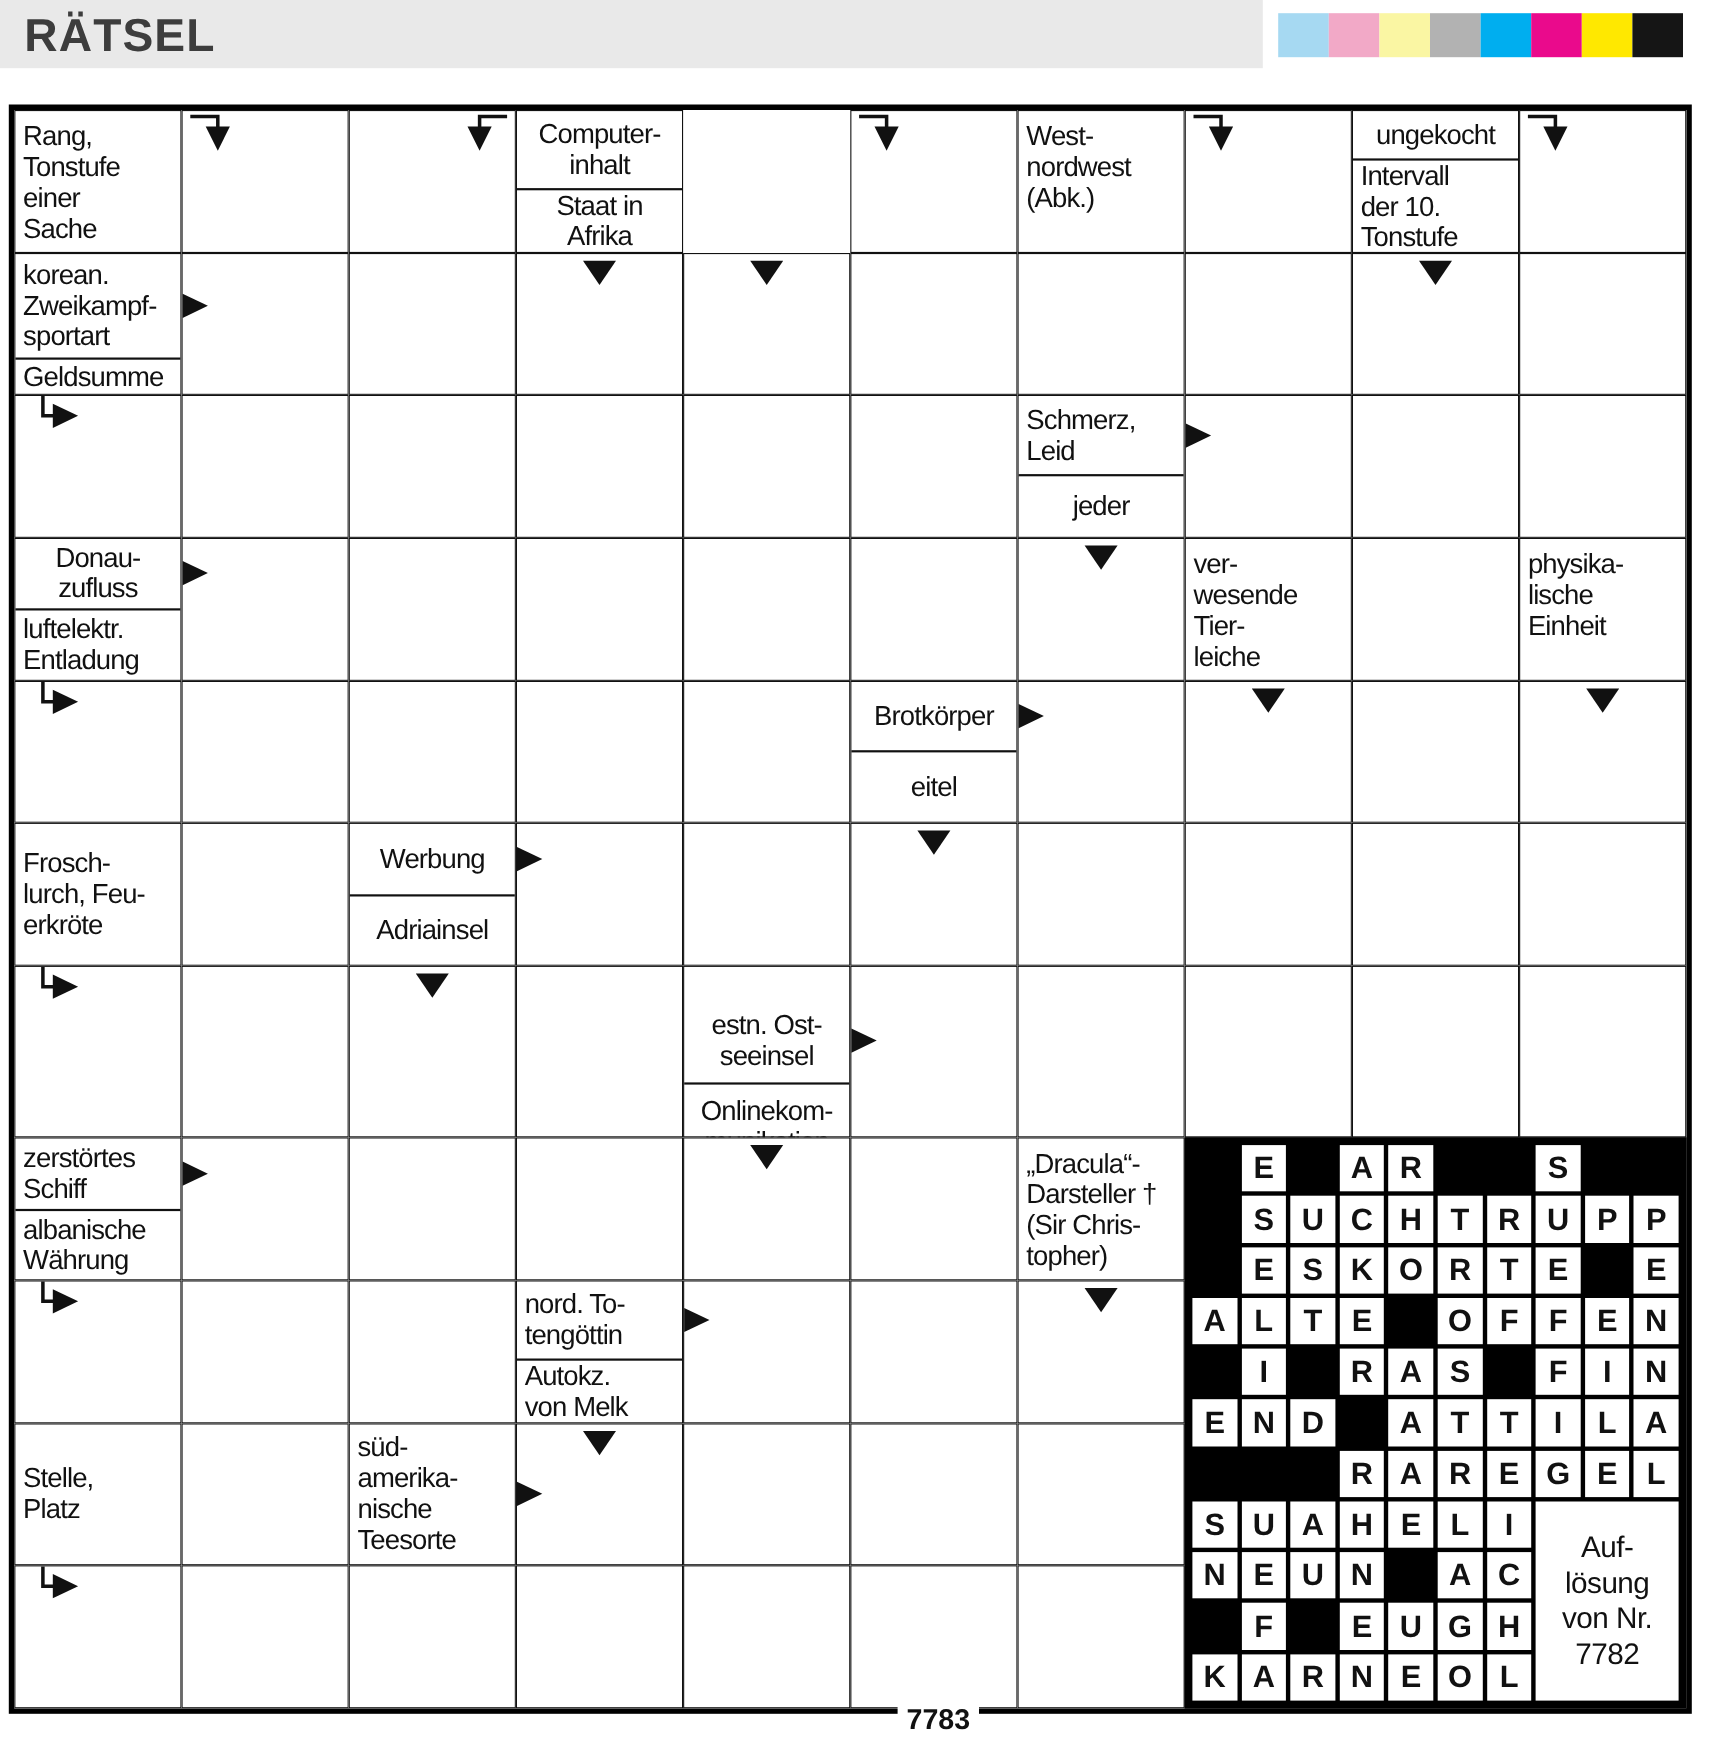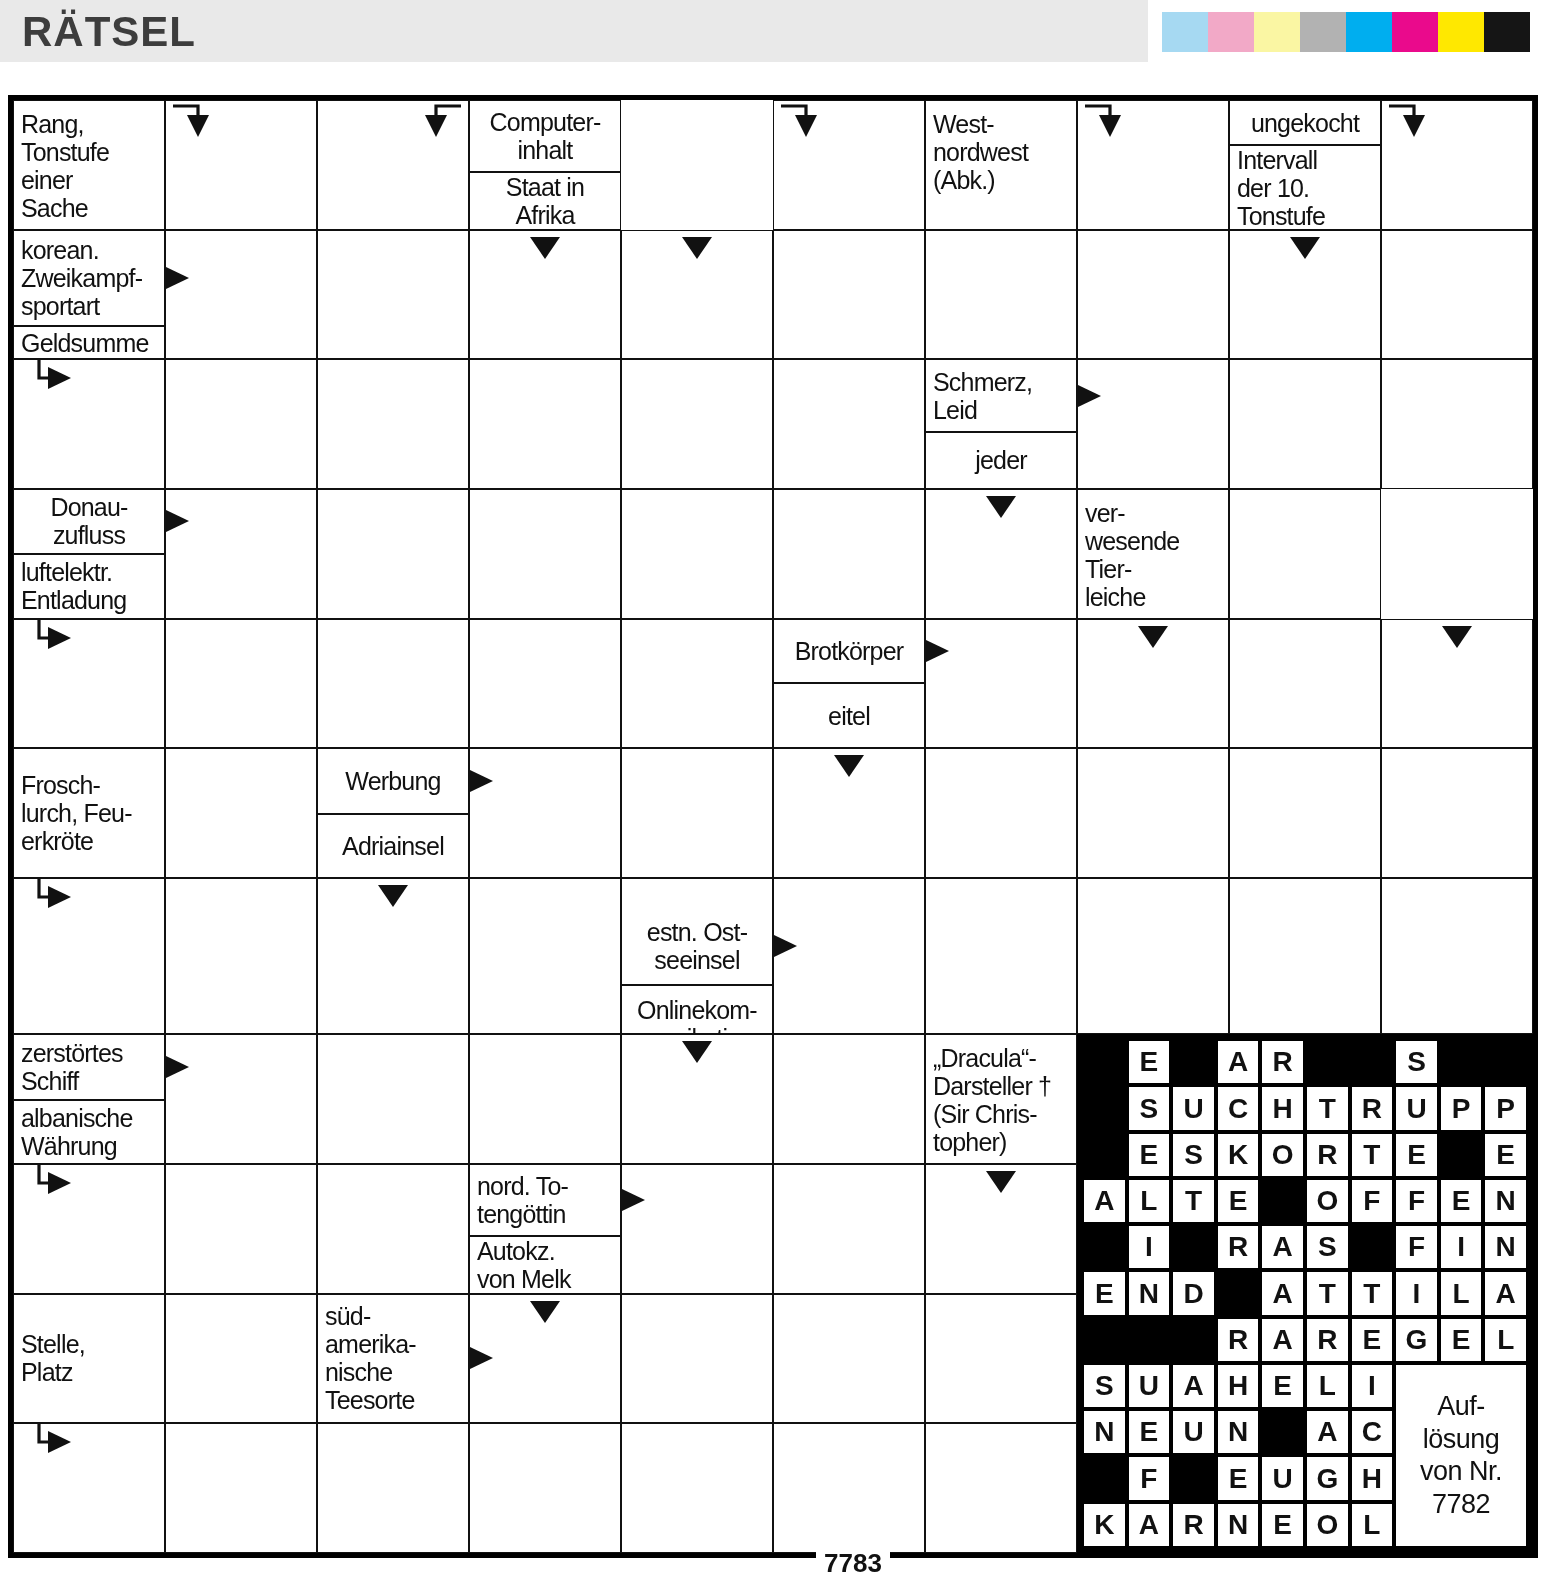--- a/index.html
+++ b/index.html
@@ -331,20 +331,27 @@
       </div>
       <div class="cell" style="grid-area: 4 / 8;">
         <div class="part left v-top">
           <div class="ln">ver-</div>
           <div class="ln">wesende</div>
           <div class="ln">Tier-</div>
           <div class="ln">leiche</div>
         </div>
       </div>
       <div class="cell" style="grid-area: 4 / 9;"></div>
+      <div class="cell" style="grid-area: 4 / 10;">
+        <div class="part left v-top">
+          <div class="ln">physika-</div>
+          <div class="ln">lische</div>
+          <div class="ln">Einheit</div>
+        </div>
+      </div>
       <div class="cell" style="grid-area: 5 / 1;">
         <span class="mk mk-fr"><svg width="42" height="40" viewBox="0 0 42 40">
             <path d="M5 1 V19 H15" fill="none" stroke="#111" stroke-width="3.2"></path>
             <polygon points="14,8 14,30 37,19" fill="#111"></polygon>
           </svg></span>
       </div>
       <div class="cell" style="grid-area: 5 / 2;"></div>
       <div class="cell" style="grid-area: 5 / 3;"></div>
       <div class="cell" style="grid-area: 5 / 4;"></div>
       <div class="cell" style="grid-area: 5 / 5;"></div>

